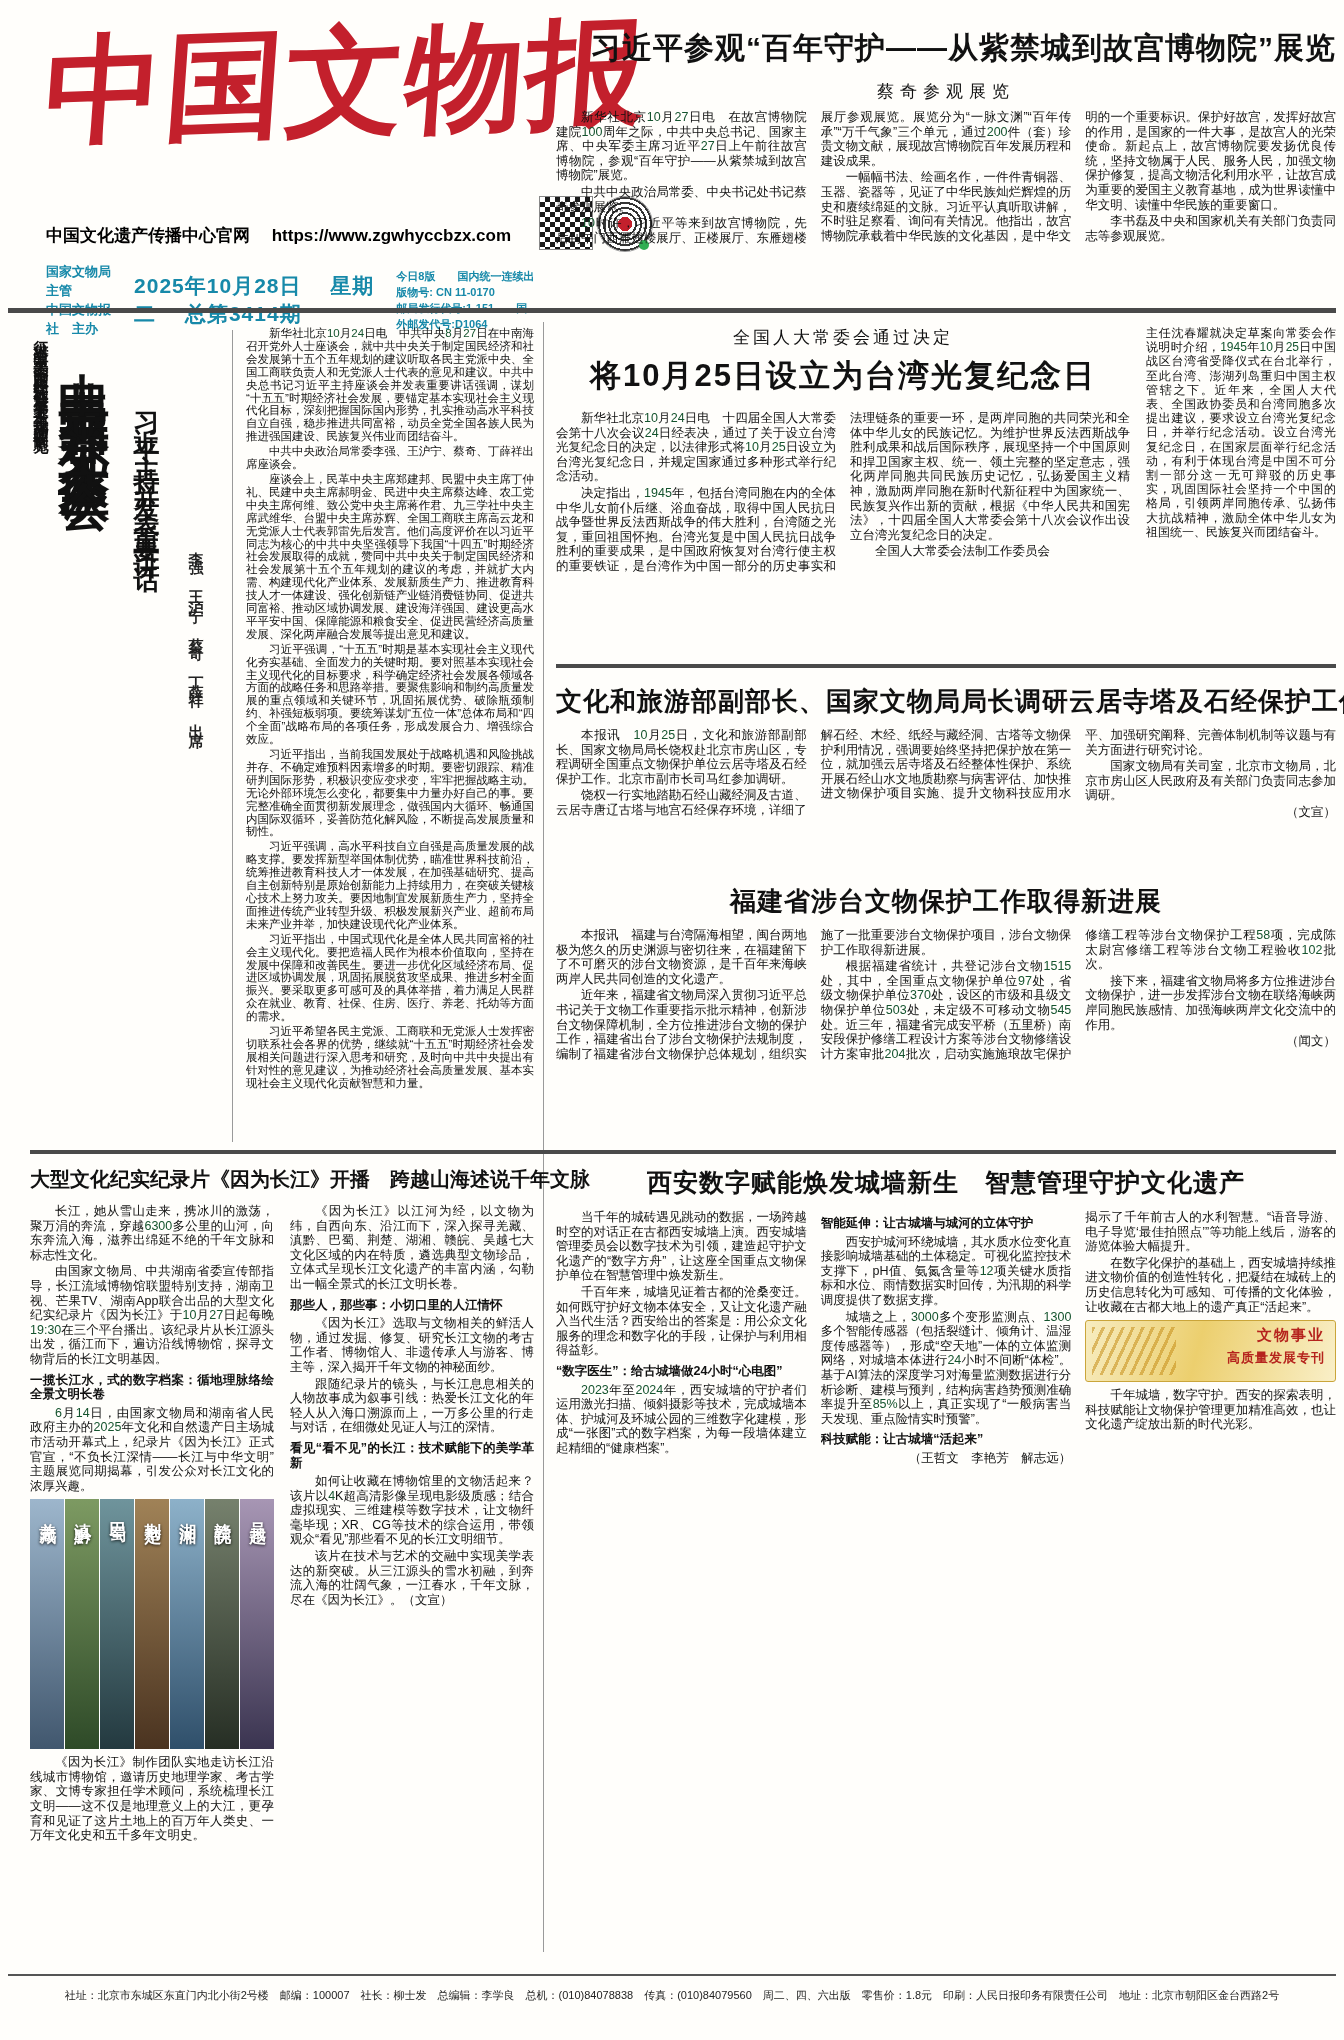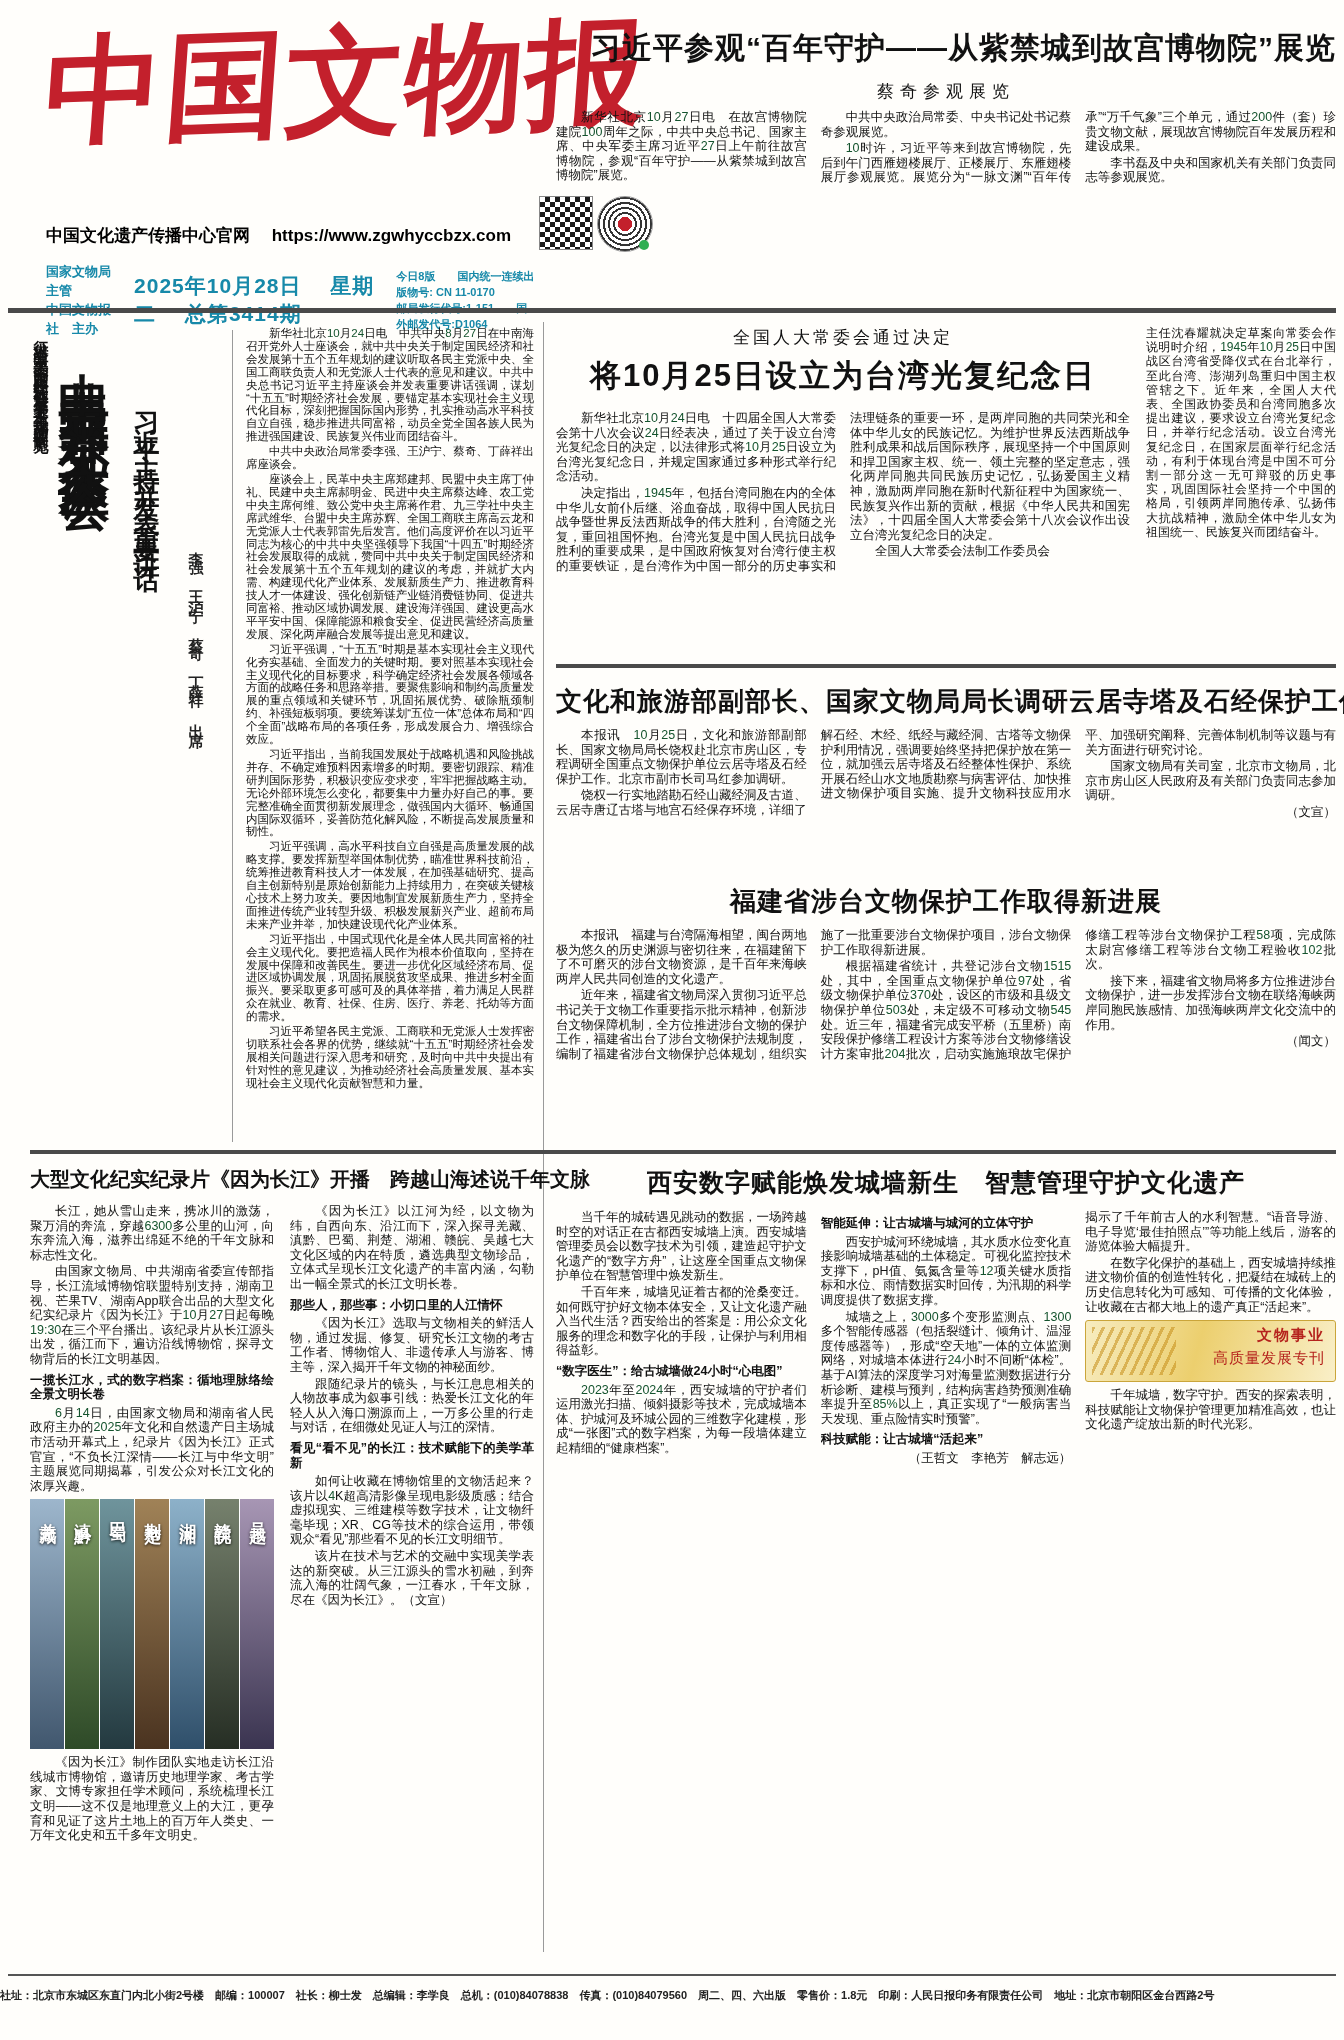--- a/index.html
+++ b/index.html
@@ -53,21 +53,21 @@
   .strip .tile{flex:1;height:250px;position:relative;}
   .tile .lbl{position:absolute;top:10px;left:50%;transform:translateX(-50%);
              writing-mode:vertical-rl;text-orientation:upright;color:#fff;font-size:17px;font-weight:bold;
              letter-spacing:4px;text-shadow:0 1px 3px rgba(0,0,0,.8);}
   
   .goldbox{height:60px;margin:6px 0;border:1px solid #caa53a;border-radius:3px;position:relative;overflow:hidden;
            background:linear-gradient(105deg,#f7ecc0,#eccf6e 45%,#f9efc8);}
   .goldbox .deco{position:absolute;left:6px;top:6px;bottom:6px;width:84px;
            background:repeating-linear-gradient(115deg,rgba(198,142,24,.55) 0 3px,transparent 3px 9px);}
   .goldbox .t1{position:absolute;right:10px;top:7px;color:#b5231d;font-weight:bold;font-size:15px;letter-spacing:2px;}
-  .goldbox .t2{position:absolute;right:10px;top:30px;color:#b5231d;font-weight:normal;font-size:15px;letter-spacing:1px;}
+  .goldbox .t2{position:absolute;right:10px;top:30px;color:#b5231d;font-weight:bold;font-size:13px;letter-spacing:1px;}
   .footer{font-size:11px;color:#222;text-align:center;white-space:nowrap;}
 </style>
 </head>
 <body>
 
 <div class="page">
 
   <div class="abs mast-title" style="left:46px;top:22px;">中国文物报</div>
   <div class="abs site-line" style="left:46px;top:224px;">
     <span>中国文化遗产传播中心官网</span>　
@@ -91,20 +91,21 @@
       <div>邮局发行代号:1-151　　国外邮发代号:D1064</div>
     </div>
   </div>
 
   <div class="abs h-top" style="left:556px;top:28px;width:780px;">习近平参观“百年守护——从紫禁城到故宫博物院”展览</div>
   <div class="abs h-sub" style="left:556px;top:80px;width:780px;">蔡奇参观展览</div>
   <div class="abs bt cols3 jt" style="left:556px;top:110px;width:780px;height:194px;overflow:hidden;">
     <p class="nm">新华社北京<span class="num">10</span>月<span class="num">27</span>日电　在故宫博物院建院<span class="num">100</span>周年之际，中共中央总书记、国家主席、中央军委主席习近平<span class="num">27</span>日上午前往故宫博物院，参观“百年守护——从紫禁城到故宫博物院”展览。</p>
     <p class="nm">中共中央政治局常委、中央书记处书记蔡奇参观展览。</p>
     <p class="nm"><span class="num">10</span>时许，习近平等来到故宫博物院，先后到午门西雁翅楼展厅、正楼展厅、东雁翅楼展厅参观展览。展览分为“一脉文渊”“百年传承”“万千气象”三个单元，通过<span class="num">200</span>件（套）珍贵文物文献，展现故宫博物院百年发展历程和建设成果。</p>
+    <p class="nm">一幅幅书法、绘画名作，一件件青铜器、玉器、瓷器等，见证了中华民族灿烂辉煌的历史和赓续绵延的文脉。习近平认真听取讲解，不时驻足察看、询问有关情况。他指出，故宫博物院承载着中华民族的文化基因，是中华文明的一个重要标识。保护好故宫，发挥好故宫的作用，是国家的一件大事，是故宫人的光荣使命。新起点上，故宫博物院要发扬优良传统，坚持文物属于人民、服务人民，加强文物保护修复，提高文物活化利用水平，让故宫成为重要的爱国主义教育基地，成为世界读懂中华文明、读懂中华民族的重要窗口。</p>
     <p class="nm">李书磊及中央和国家机关有关部门负责同志等参观展览。</p>
   </div>
 
   <div class="abs rule" style="left:8px;top:308px;width:1328px;height:5px;"></div>
 
   <div class="abs thinrule" style="left:543px;top:322px;width:1px;height:1630px;"></div>
 
   <div class="abs vert v-note" style="left:32px;top:328px;height:600px;">征求对中共中央关于制定国民经济和社会发展第十五个五年规划的建议的意见</div>
   <div class="abs vert v-big" style="left:56px;top:332px;height:812px;">中共中央召开党外人士座谈会</div>
   <div class="abs vert v-deck" style="left:130px;top:392px;height:580px;">习近平主持并发表重要讲话</div>
@@ -221,15 +222,15 @@
       <div class="goldbox">
         <div class="deco"></div>
         <div class="t1">文物事业</div>
         <div class="t2">高质量发展专刊</div>
       </div>
       <p class="nm">千年城墙，数字守护。西安的探索表明，科技赋能让文物保护管理更加精准高效，也让文化遗产绽放出新的时代光彩。</p>
     </div>
   </div>
 
   <div class="abs thinrule" style="left:8px;top:1974px;width:1328px;height:2px;background:#555;"></div>
-  <div class="abs footer" style="left:0;top:1988px;width:1144px;font-weight:bold;">社址：北京市东城区东直门内北小街2号楼　邮编：100007　社长：柳士发　总编辑：李学良　总机：(010)84078838　传真：(010)84079560　周二、四、六出版　零售价：1.8元　印刷：人民日报印务有限责任公司　地址：北京市朝阳区金台西路2号</div>
+  <div class="abs footer" style="left:0;top:1988px;width:1344px;">社址：北京市东城区东直门内北小街2号楼　邮编：100007　社长：柳士发　总编辑：李学良　总机：(010)84078838　传真：(010)84079560　周二、四、六出版　零售价：1.8元　印刷：人民日报印务有限责任公司　地址：北京市朝阳区金台西路2号</div>
 
 </div>
 
 </body></html>

